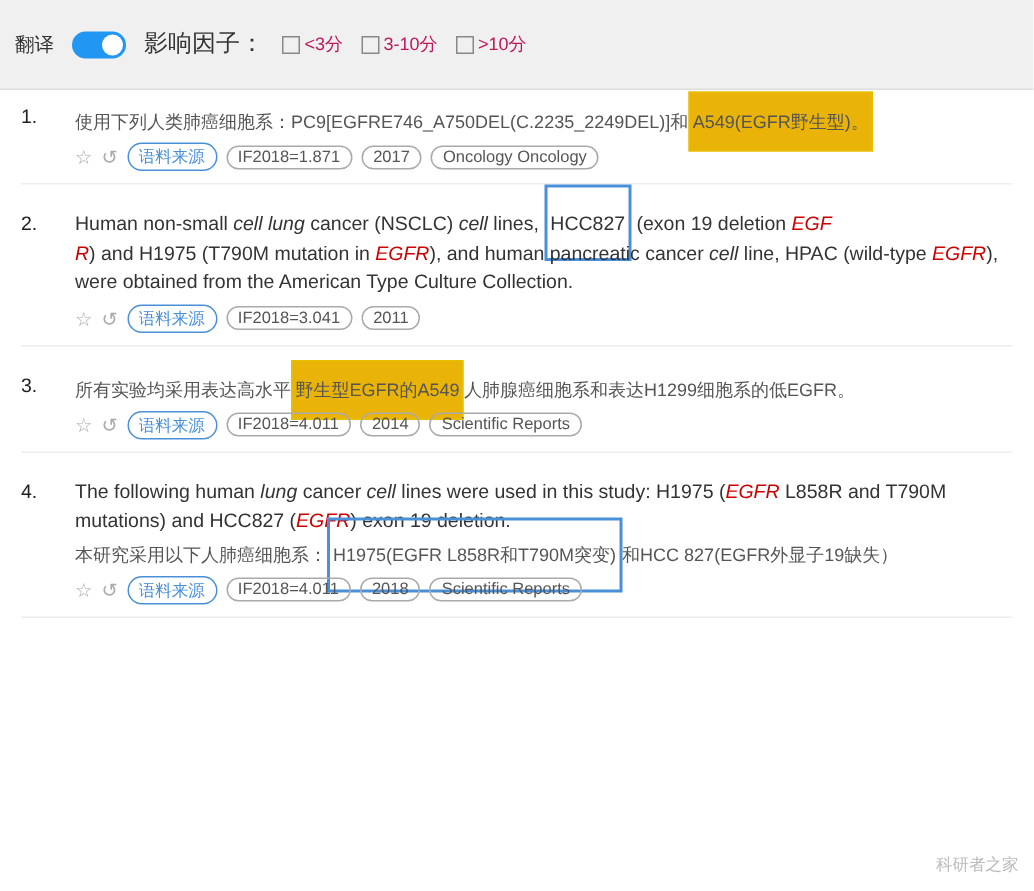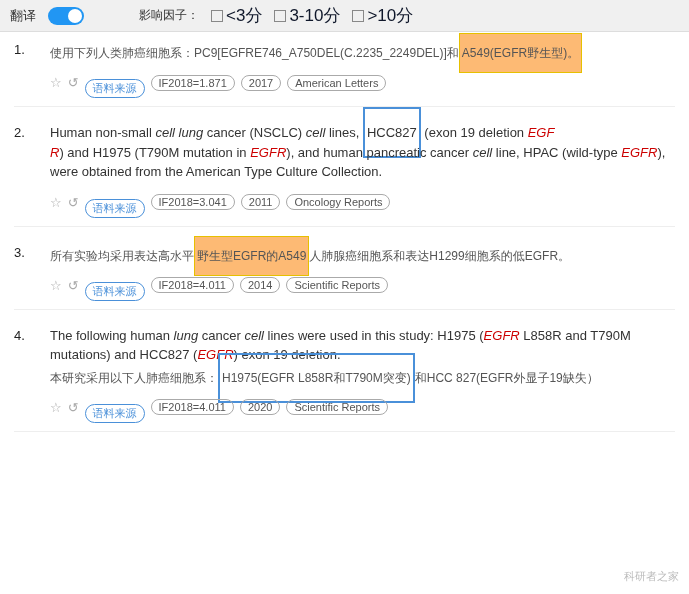--- a/index.html
+++ b/index.html
@@ -9,21 +9,21 @@
       background: #fff;
       color: #222;
       width: 689px;
       min-height: 594px;
       overflow-x: hidden;
     }
 
     
     .header-bar {
       background: #f0f0f0;
-      padding: 4px 10px;
+      padding: 19px 10px;
       display: flex;
       align-items: center;
       gap: 12px;
       border-bottom: 1px solid #ddd;
       text-align: center;
     }
     .header-label {
       font-size: 13px;
       color: #333;
     }
@@ -39,30 +39,29 @@
     }
     .toggle-knob {
       position: absolute;
       right: 2px;
       width: 14px;
       height: 14px;
       background: #fff;
       border-radius: 50%;
     }
     .if-label {
+      font-size: 16px;
+      color: #333;
+    }
+    .if-option {
+      display: flex;
+      align-items: center;
+      gap: 3px;
       font-size: 12px;
-      color: #333;
-      margin-left: 43px;
-    }
-    .if-option {
-      display: flex;
-      align-items: center;
-      gap: 3px;
-      font-size: 17px;
-      color: #0f172a;
+      color: #be185d;
     }
     .checkbox-sq {
       width: 12px;
       height: 12px;
       border: 1px solid #888;
       display: inline-block;
     }
 
     
     .content {
@@ -110,28 +109,27 @@
       color: #555;
       cursor: pointer;
     }
     .tag-blue {
       border: 1px solid #4a90d9;
       border-radius: 10px;
       padding: 1px 7px;
       font-size: 11px;
       color: #4a90d9;
       cursor: pointer;
-      margin-top: 12px;
     }
 
     
     .kw { font-style: italic; }
     
     .hl-box {
-      background: #fdba74;
+      background: #eab308;
       border: 1px solid #e6c000;
       padding: 12px 2px;
     }
     .hl-box-blue {
       border: 2px solid #4a90d9;
       padding: 16px 2px;
     }
 
     
     .watermark {
@@ -186,40 +184,39 @@
       <div class="row-body">
         <div class="zh-text">
           使用下列人类肺癌细胞系：PC9[EGFRE746_A750DEL(C.2235_2249DEL)]和<span class="hl-box">A549(EGFR野生型)。</span>
         </div>
         <div class="meta-row">
           <span class="star-icon">☆</span>
           <span class="refresh-icon">↺</span>
           <span class="tag-blue">语料来源</span>
           <span class="tag">IF2018=1.871</span>
           <span class="tag">2017</span>
-          <span class="tag">American Letters</span>
+          <span class="tag">Oncology Oncology</span>
         </div>
       </div>
     </div>
   </div>
 
   <div class="result-item">
     <div class="row-container">
       <div class="row-num">2.</div>
       <div class="row-body">
         <div class="en-text">
           Human non-small <i class="kw">cell lung</i> cancer (NSCLC) <i class="kw">cell</i> lines, <span class="hl-box-blue">HCC827</span> (exon 19 deletion <i class="kw" style="color:#c00">EGF<br>R</i>) and H1975 (T790M mutation in <i class="kw" style="color:#c00">EGFR</i>), and human pancreatic cancer <i class="kw">cell</i> line, HPAC (wild-type <i class="kw" style="color:#c00">EGFR</i>), were obtained from the American Type Culture Collection.
         </div>
         <div class="meta-row">
           <span class="star-icon">☆</span>
           <span class="refresh-icon">↺</span>
           <span class="tag-blue">语料来源</span>
           <span class="tag">IF2018=3.041</span>
           <span class="tag">2011</span>
-          <span class="tag">Oncology Reports</span>
         </div>
       </div>
     </div>
   </div>
 
   <div class="result-item">
     <div class="row-container">
       <div class="row-num">3.</div>
       <div class="row-body">
         <div class="zh-text">
@@ -245,21 +242,21 @@
           The following human <i class="kw">lung</i> cancer <i class="kw">cell</i> lines were used in this study: H1975 (<i class="kw" style="color:#c00">EGFR</i> L858R and T790M mutations) and HCC827 (<i class="kw" style="color:#c00">EGFR</i>) exon 19 deletion.
         </div>
         <div class="zh-text">
           本研究采用以下人肺癌细胞系：<span class="hl-box-blue">H1975(EGFR L858R和T790M突变)</span>和HCC 827(EGFR外显子19缺失）
         </div>
         <div class="meta-row">
           <span class="star-icon">☆</span>
           <span class="refresh-icon">↺</span>
           <span class="tag-blue">语料来源</span>
           <span class="tag">IF2018=4.011</span>
-          <span class="tag">2020</span>
+          <span class="tag">2018</span>
           <span class="tag">Scientific Reports</span>
         </div>
       </div>
     </div>
   </div>
 
 </div>
 
 <div class="watermark">科研者之家</div>
 

